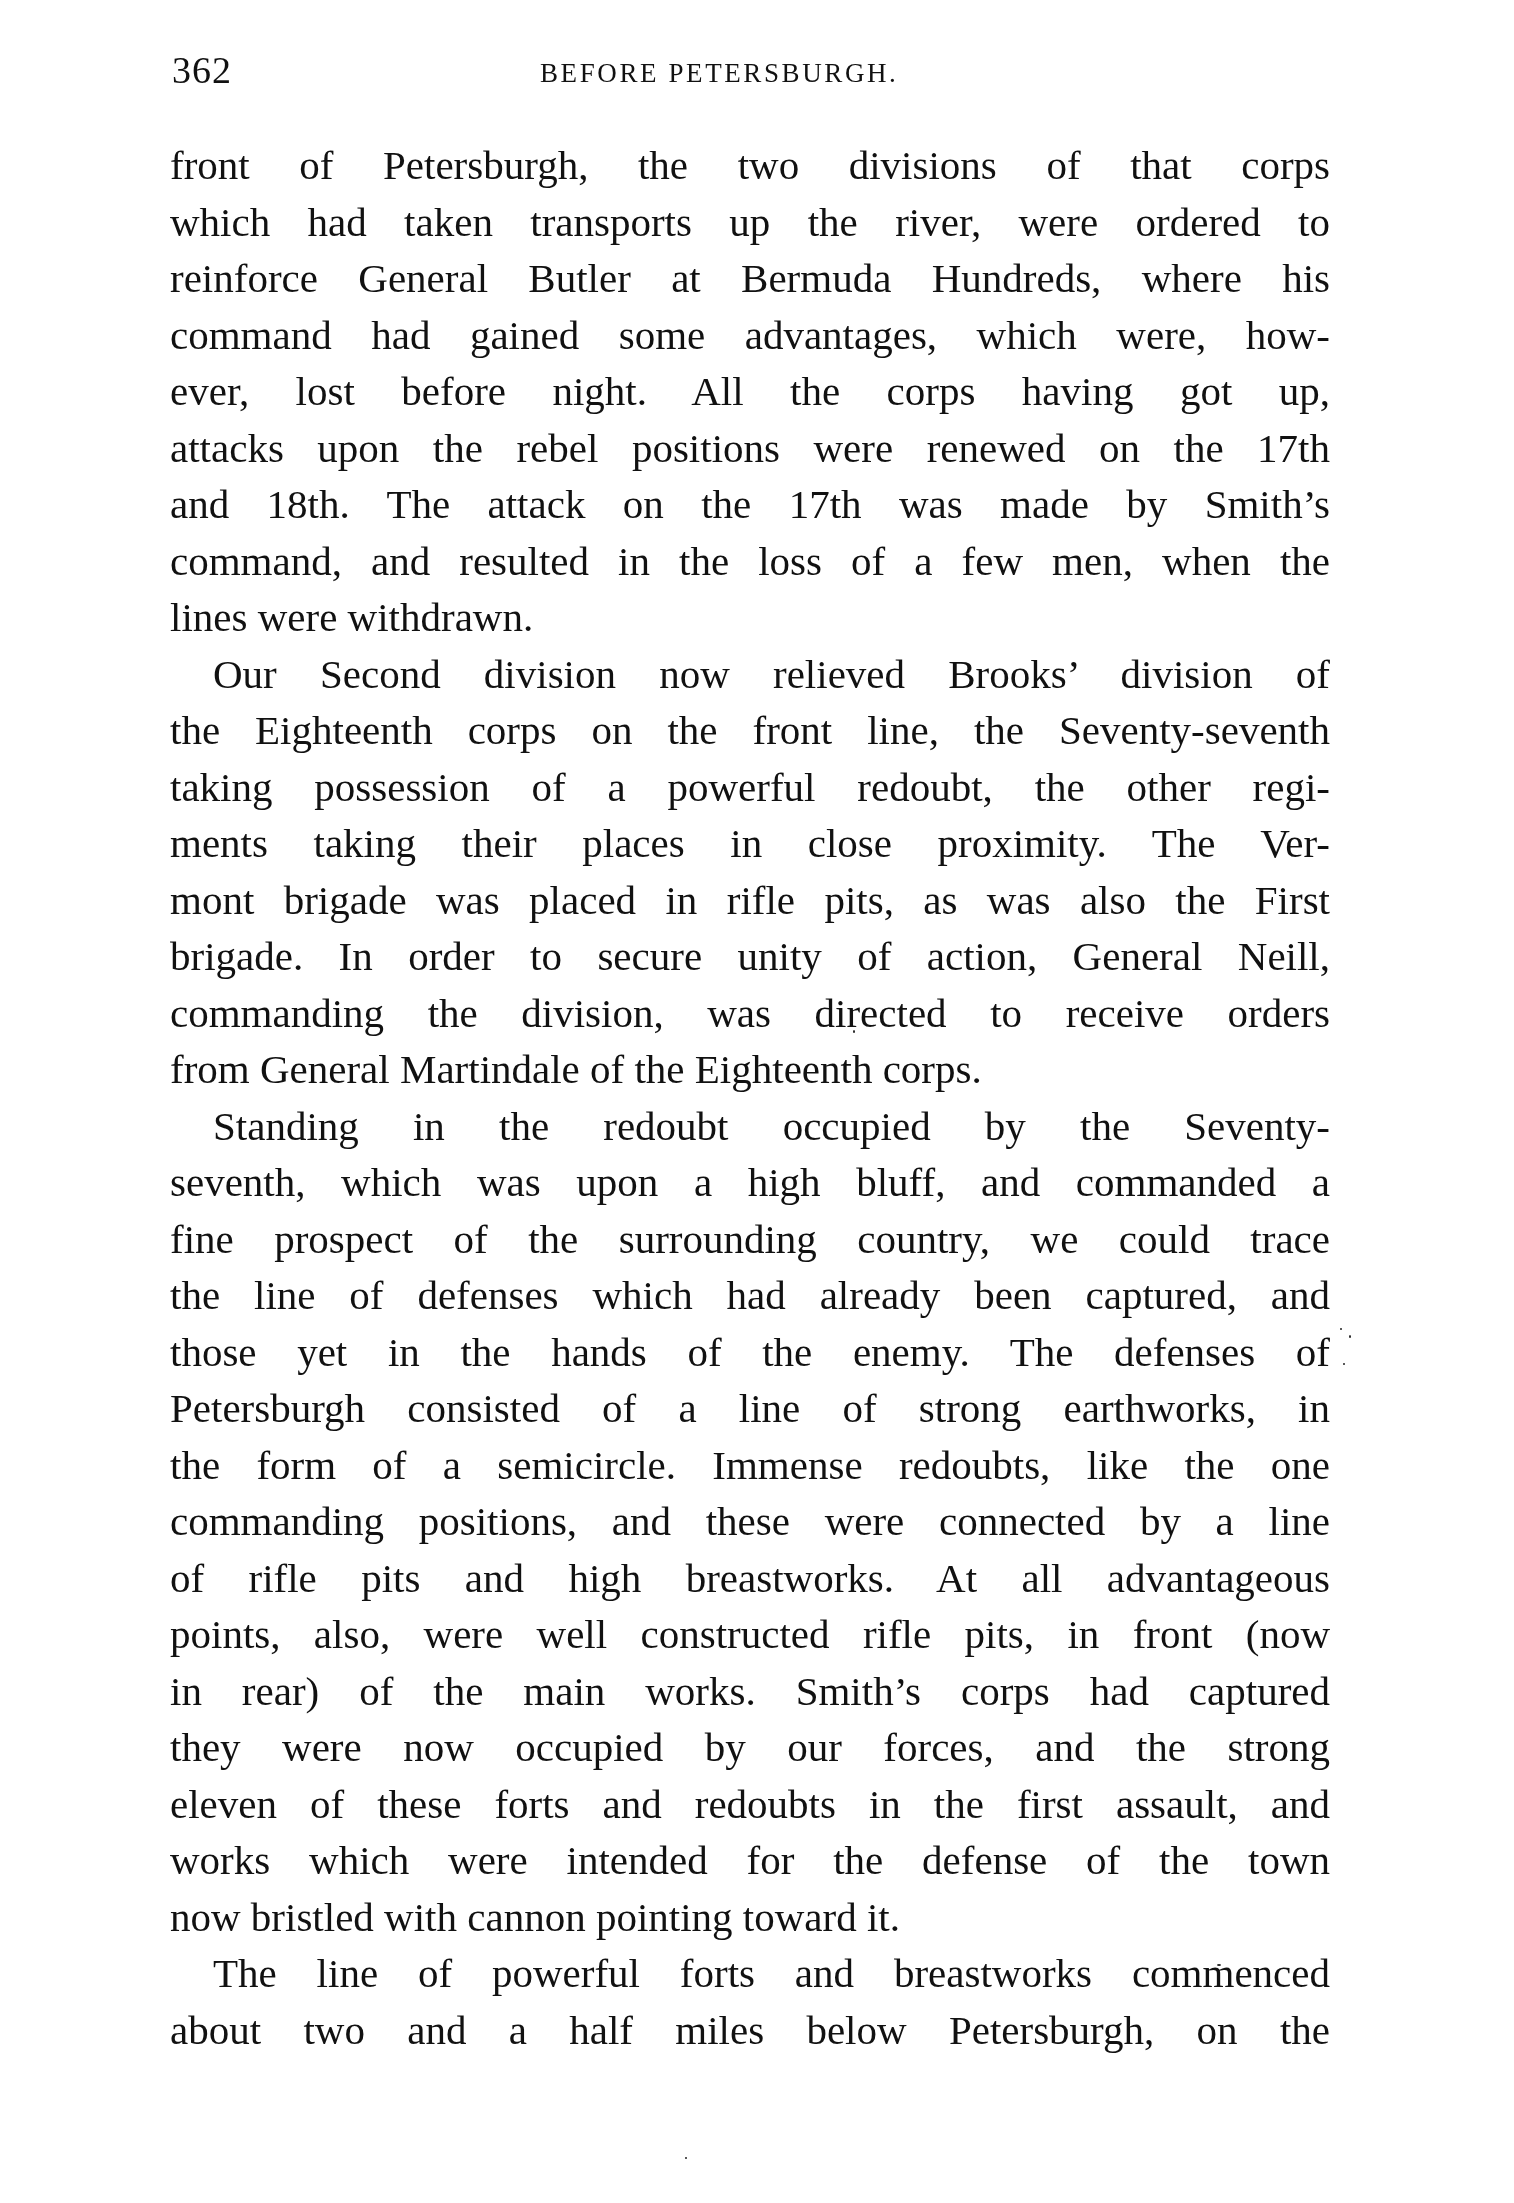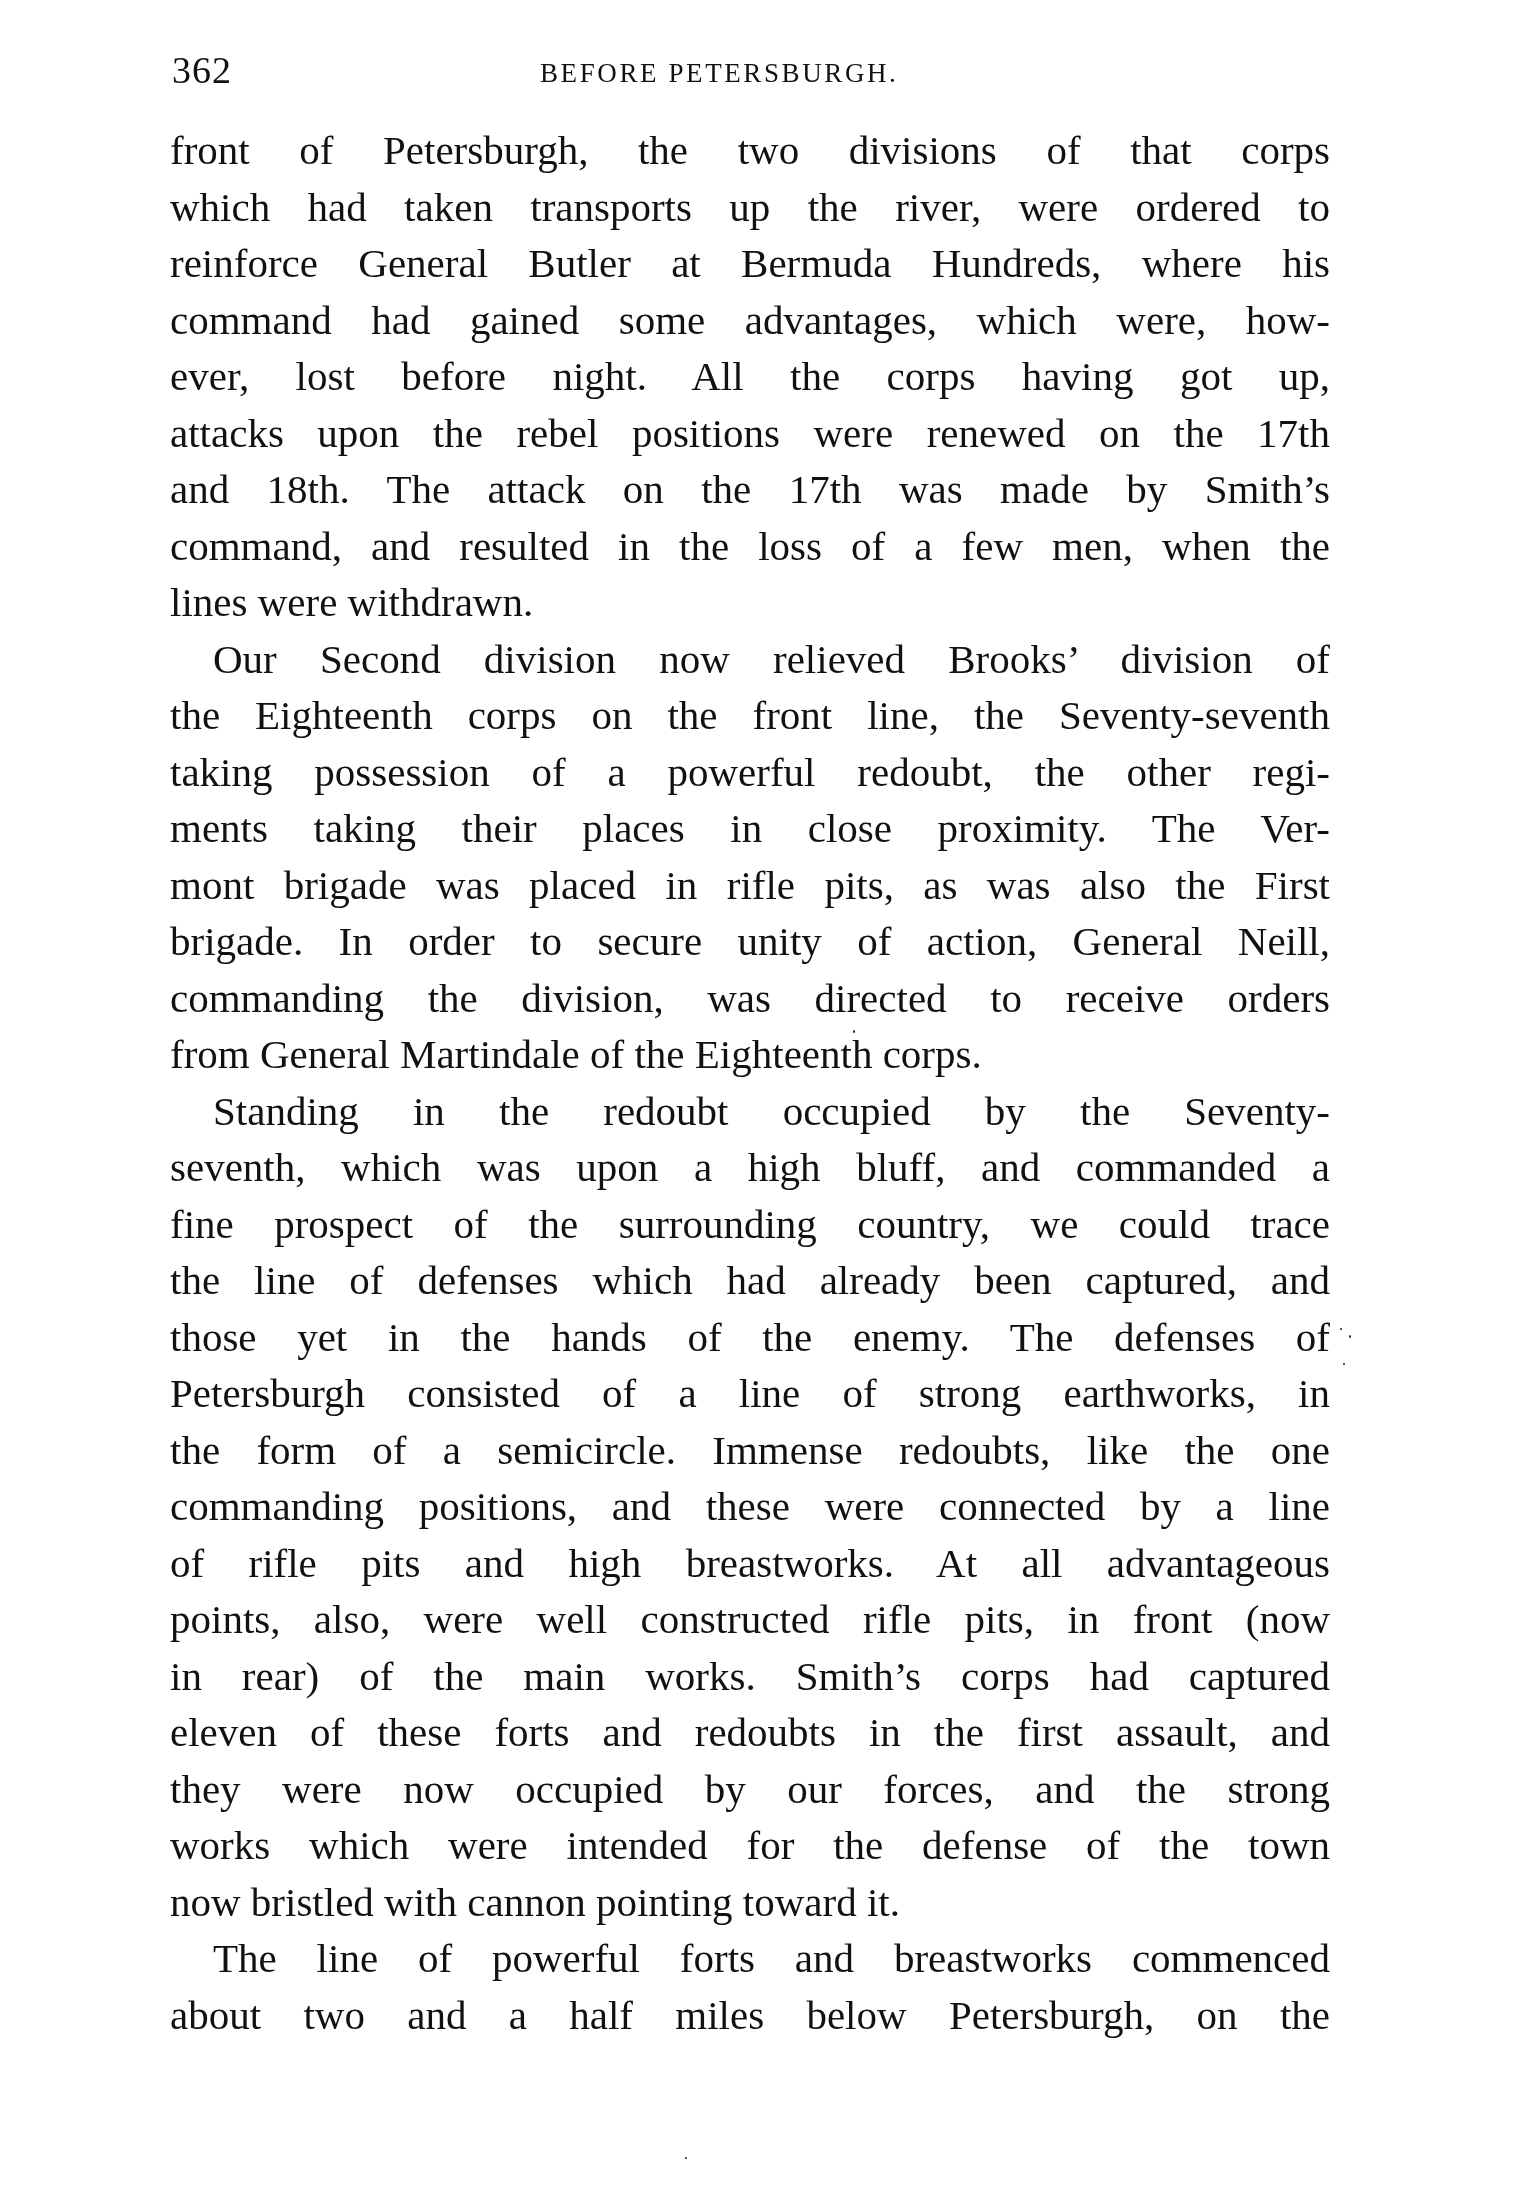--- a/index.html
+++ b/index.html
@@ -44,21 +44,21 @@
     width: 455px;
     font-size: 27px;
     line-height: 34px;
     letter-spacing: 2.6px;
     white-space: nowrap;
     font-weight: normal;
   }
   .body-text {
     position: absolute;
     left: 170px;
-    top: 122px;
+    top: 137px;
     width: 1160px;
   }
   .line {
     display: block;
     height: 56.5px;
     line-height: 56.5px;
     font-size: 41px;
     text-align: justify;
     text-align-last: justify;
     white-space: nowrap;
@@ -112,22 +112,22 @@
       <span class="line">seventh, which was upon a high bluff, and commanded a</span>
       <span class="line">fine prospect of the surrounding country, we could trace</span>
       <span class="line">the line of defenses which had already been captured, and</span>
       <span class="line">those yet in the hands of the enemy.  The defenses of</span>
       <span class="line">Petersburgh consisted of a line of strong earthworks, in</span>
       <span class="line">the form of a semicircle.  Immense redoubts, like the one</span>
       <span class="line">commanding positions, and these were connected by a line</span>
       <span class="line">of rifle pits and high breastworks.  At all advantageous</span>
       <span class="line">points, also, were well constructed rifle pits, in front (now</span>
       <span class="line">in rear) of the main works.  Smith’s corps had captured</span>
+      <span class="line">they were now occupied by our forces, and the strong</span>
       <span class="line">eleven of these forts and redoubts in the first assault, and</span>
-      <span class="line">they were now occupied by our forces, and the strong</span>
       <span class="line">works which were intended for the defense of the town</span>
       <span class="line last">now bristled with cannon pointing toward it.</span>
     </div>
 
     <div>
       <span class="line first">The line of powerful forts and breastworks commenced</span>
       <span class="line">about two and a half miles below Petersburgh, on the</span>
     </div>
   </div>
 

